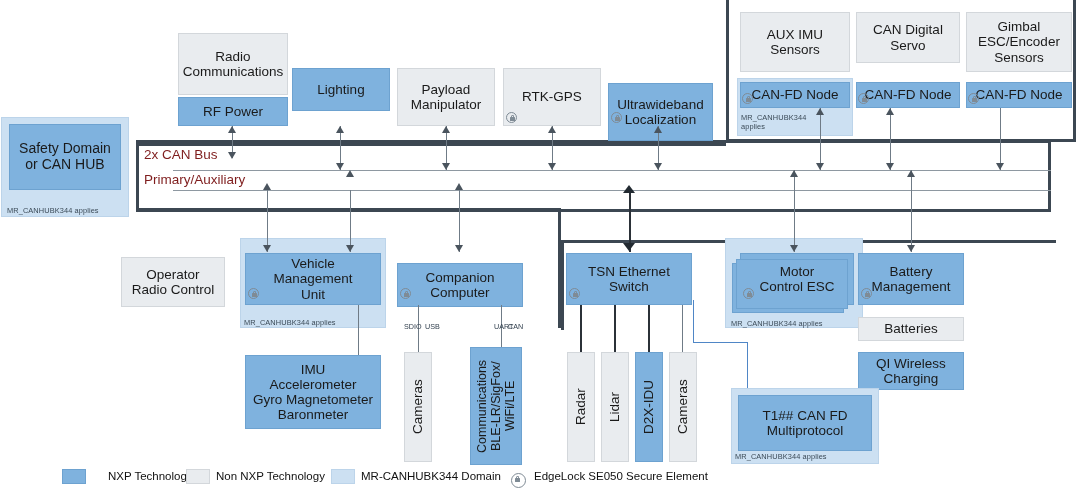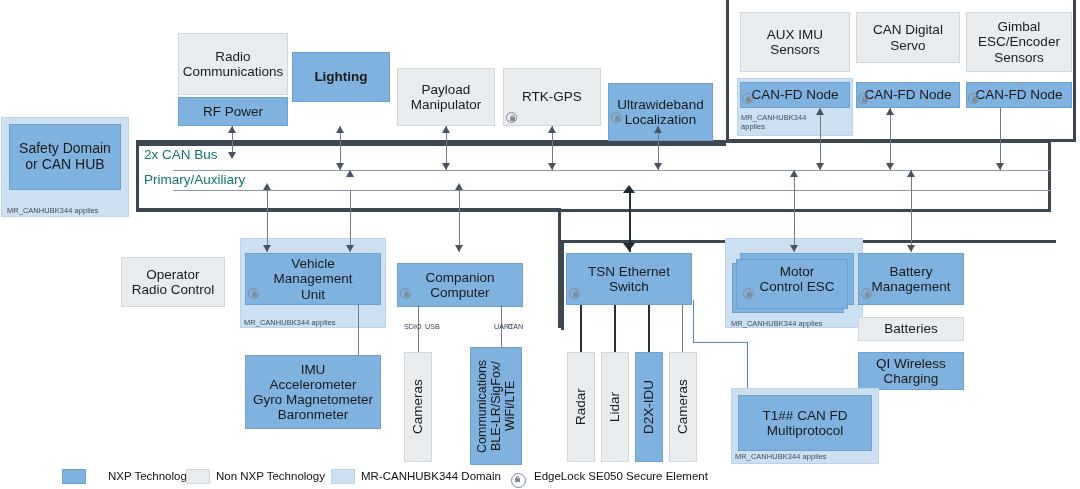--- a/index.html
+++ b/index.html
@@ -21,21 +21,21 @@
   
   .lock{position:absolute;width:11px;height:11px;border:1.1px solid #7f8b95;
         border-radius:50%;box-sizing:border-box;}
   .lock::before{content:"";position:absolute;left:3px;top:4.4px;width:5px;height:3.6px;
         background:#7f8b95;border-radius:.5px;}
   .lock::after{content:"";position:absolute;left:4px;top:2.1px;width:3px;height:3px;
         border:1px solid #7f8b95;border-bottom:none;border-radius:2px 2px 0 0;box-sizing:border-box;}
 
   
   .frame{position:absolute;box-sizing:border-box;border:3.5px solid #3c4752;background:transparent;}
-  .buslabel{position:absolute;font-size:13.5px;color:#0f766e;white-space:nowrap;}
+  .buslabel{position:absolute;font-size:13.5px;color:#7f1d1d;white-space:nowrap;}
   .busline{position:absolute;height:0;border-top:1.4px solid #8e98a1;}
 
   
   .vline{position:absolute;width:0;border-left:1.4px solid #6f7b86;}
   .vline.dark{border-left:2.2px solid #2b3138;}
   .vline.blue{border-left:1.6px solid #4f86c6;}
   .hline{position:absolute;height:0;border-top:1.4px solid #6f7b86;}
   .hline.blue{border-top:1.6px solid #4f86c6;}
   .arrow{position:absolute;width:0;height:0;border-left:4.6px solid transparent;
          border-right:4.6px solid transparent;}
@@ -79,21 +79,21 @@
 
   <div class="wrap" style="left:1px;top:117px;width:128px;height:100px;"></div>
   <div class="blk nxp" style="left:9px;top:124px;width:112px;height:66px;font-size:14px;">Safety Domain
 or CAN HUB</div>
   <div class="note" style="left:7px;top:206px;">MR_CANHUBK344 applies</div>
 
   <div class="blk nonnxp" style="left:178px;top:33px;width:110px;height:62px;">Radio
 Communications</div>
   <div class="blk nxp" style="left:178px;top:97px;width:110px;height:29px;">RF Power</div>
 
-  <div class="blk nxp" style="left:292px;top:52px;width:98px;height:50px;font-weight:bold;">Lighting</div>
+  <div class="blk nxp" style="left:292px;top:68px;width:98px;height:43px;">Lighting</div>
 
   <div class="blk nonnxp" style="left:397px;top:68px;width:98px;height:58px;">Payload
 Manipulator</div>
 
   <div class="blk nonnxp" style="left:503px;top:68px;width:98px;height:58px;">RTK-GPS</div>
   <div class="lock" style="left:506px;top:112px;"></div>
 
   <div class="blk nxp" style="left:608px;top:83px;width:105px;height:58px;">Ultrawideband
 Localization</div>
   <div class="lock" style="left:611px;top:112px;"></div>

